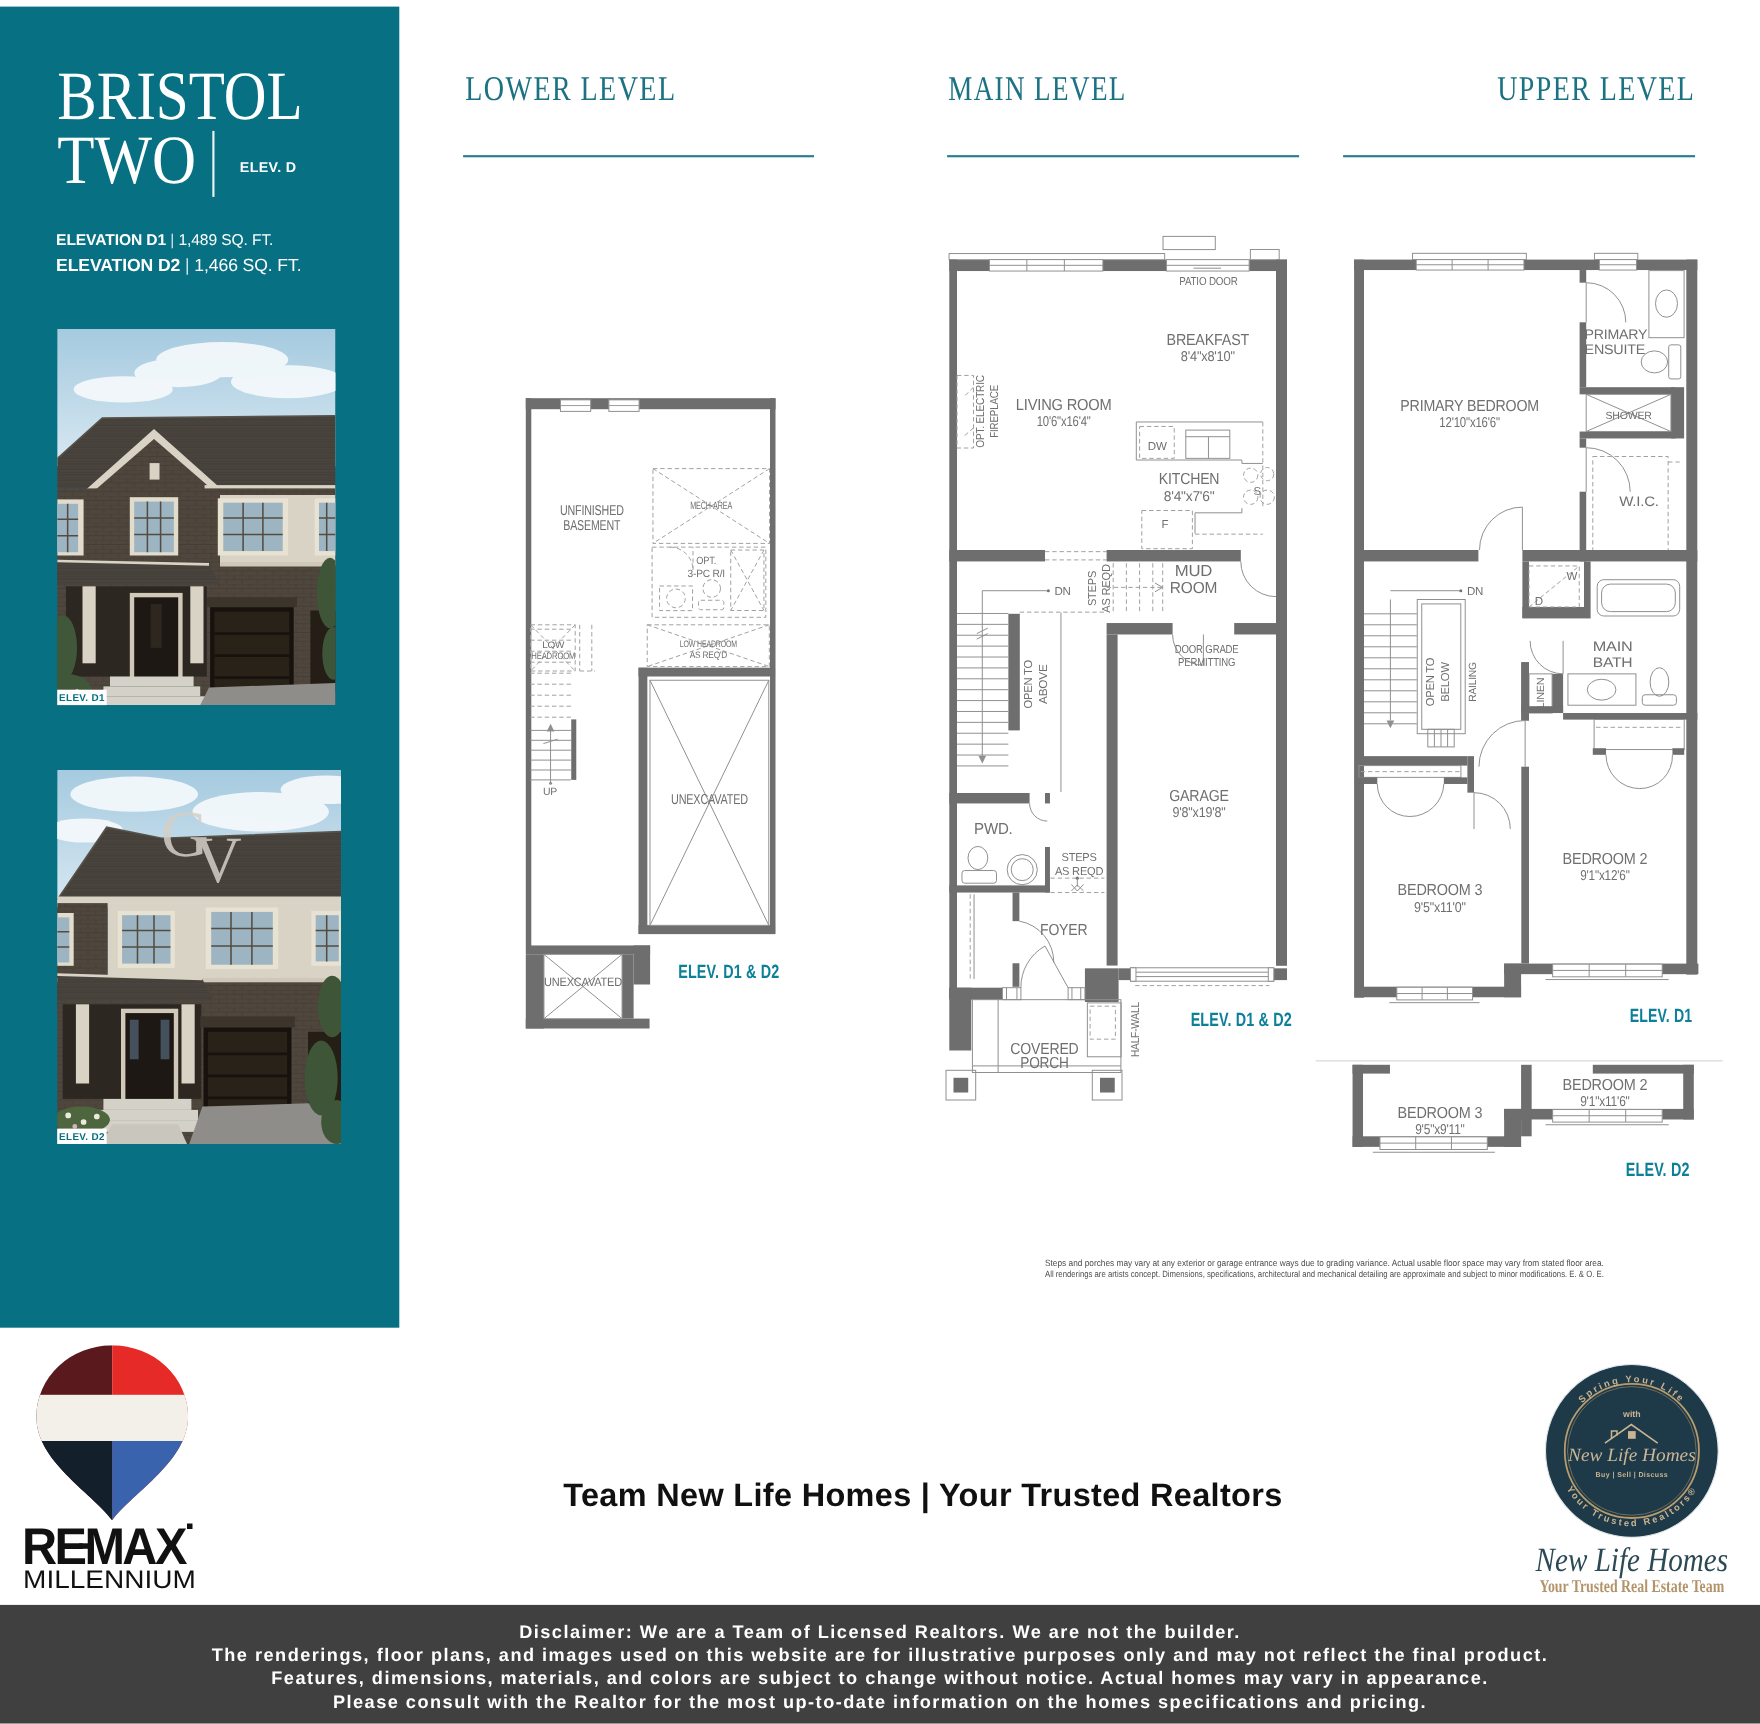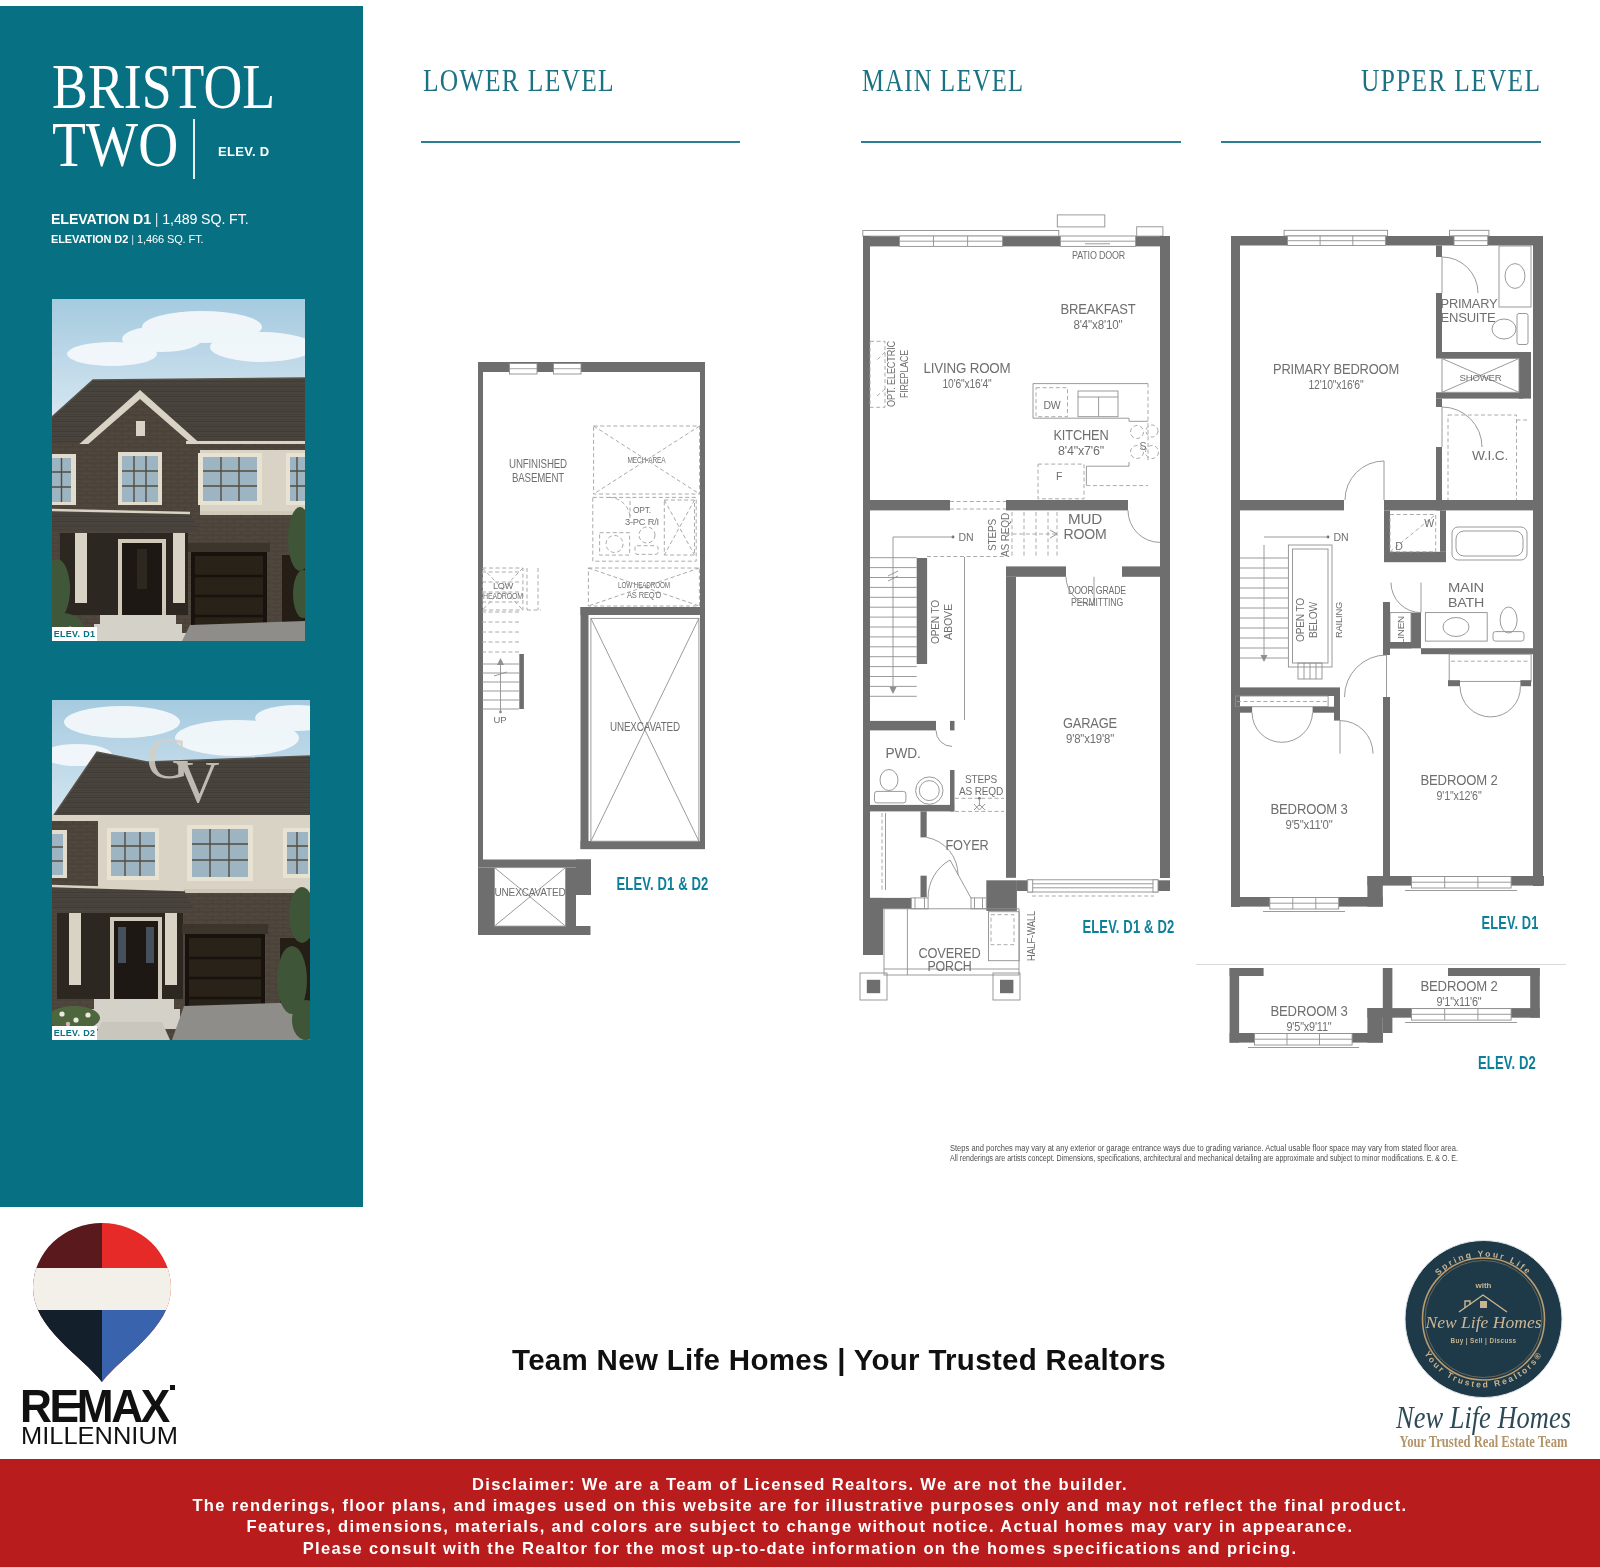--- a/index.html
+++ b/index.html
@@ -15,21 +15,21 @@
 
 <div class="abs serif" style="left:52px;top:55.6px;color:#ffffff;font-size:63px;line-height:1;transform:scaleX(0.854);transform-origin:left top;">BRISTOL</div>
 <div class="abs serif" style="left:52px;top:113.6px;color:#ffffff;font-size:63px;line-height:1;transform:scaleX(0.880);transform-origin:left top;">TWO</div>
 
 <div class="abs" style="left:193px;top:119px;width:2.4px;height:60px;background:#e8f0f0;"></div>
 
 <div class="abs" style="left:218px;top:143.5px;color:#ffffff;font-size:13px;font-weight:bold;letter-spacing:0.3px;text-align:center;">ELEV. D</div>
 
 <div class="abs" style="left:51px;top:210.5px;color:#ffffff;font-size:14.2px;letter-spacing:-0.1px;"><b>ELEVATION D1</b> <span style="opacity:.8">|</span> 1,489 SQ. FT.</div>
 
-<div class="abs" style="left:51px;top:232.5px;color:#ffffff;font-size:11px;letter-spacing:-0.1px;"><b>ELEVATION D2</b> <span style="opacity:.8">|</span> 1,466 SQ. FT.</div>
+<div class="abs" style="left:51px;top:232.5px;color:#ffffff;font-size:16px;letter-spacing:-0.1px;"><b>ELEVATION D2</b> <span style="opacity:.8">|</span> 1,466 SQ. FT.</div>
 
 <svg class="abs" style="left:52px;top:299px;" width="253" height="342" viewBox="0 0 253 342">
 <defs>
 <linearGradient id="sky1" x1="0" y1="0" x2="0" y2="1">
         <stop offset="0" stop-color="#a5cadf"></stop>
         <stop offset="1" stop-color="#d8e8f2"></stop>
       </linearGradient>
 <pattern id="brick" width="14" height="8" patternUnits="userSpaceOnUse">
         <rect width="14" height="8" fill="#4f473d"></rect>
         <path d="M0 0h14M0 4h14M7 0v4M0 4v4M14 4v4" stroke="#433c32" stroke-width="0.7"></path>
@@ -1083,18 +1083,18 @@
 
 <text x="88.5" y="108" style="font-size:6.5px;letter-spacing:0.4px;fill:#c9b491;font-weight:bold;text-anchor:middle;" lengthAdjust="spacingAndGlyphs" textLength="66">Buy | Sell | Discuss</text>
 
 <text style="font-size:8.5px;letter-spacing:2.2px;fill:#c9b491;font-weight:bold;"><textPath href="#arcBot" startOffset="50%" text-anchor="middle">Your Trusted Realtors®</textPath></text>
 
 <text x="88.5" y="193" style="font-family:'Liberation Serif',serif;font-style:italic;font-size:31px;fill:#2c4a56;text-anchor:middle;" lengthAdjust="spacingAndGlyphs" textLength="175">New Life Homes</text>
 
 <text x="88.5" y="212" style="font-family:'Liberation Serif',serif;font-size:16.5px;font-weight:bold;fill:#b3946a;text-anchor:middle;" lengthAdjust="spacingAndGlyphs" textLength="168">Your Trusted Real Estate Team</text>
 </svg>
 
-<div class="abs" style="left:0;top:1459px;width:1600px;height:108px;background:#b91c1c;color:#ffffff;text-align:center;font-weight:bold;font-size:16.5px;letter-spacing:1.35px;line-height:21.2px;padding-top:15px;box-sizing:border-box;">
+<div class="abs" style="left:0;top:1459px;width:1600px;height:108px;background:#404040;color:#ffffff;text-align:center;font-weight:bold;font-size:16.5px;letter-spacing:1.35px;line-height:21.2px;padding-top:15px;box-sizing:border-box;">
 Disclaimer: We are a Team of Licensed Realtors. We are not the builder.<br>
 The renderings, floor plans, and images used on this website are for illustrative purposes only and may not reflect the final product.<br>
 Features, dimensions, materials, and colors are subject to change without notice. Actual homes may vary in appearance.<br>
 Please consult with the Realtor for the most up-to-date information on the homes specifications and pricing.
 </div>
 
 </body></html>

